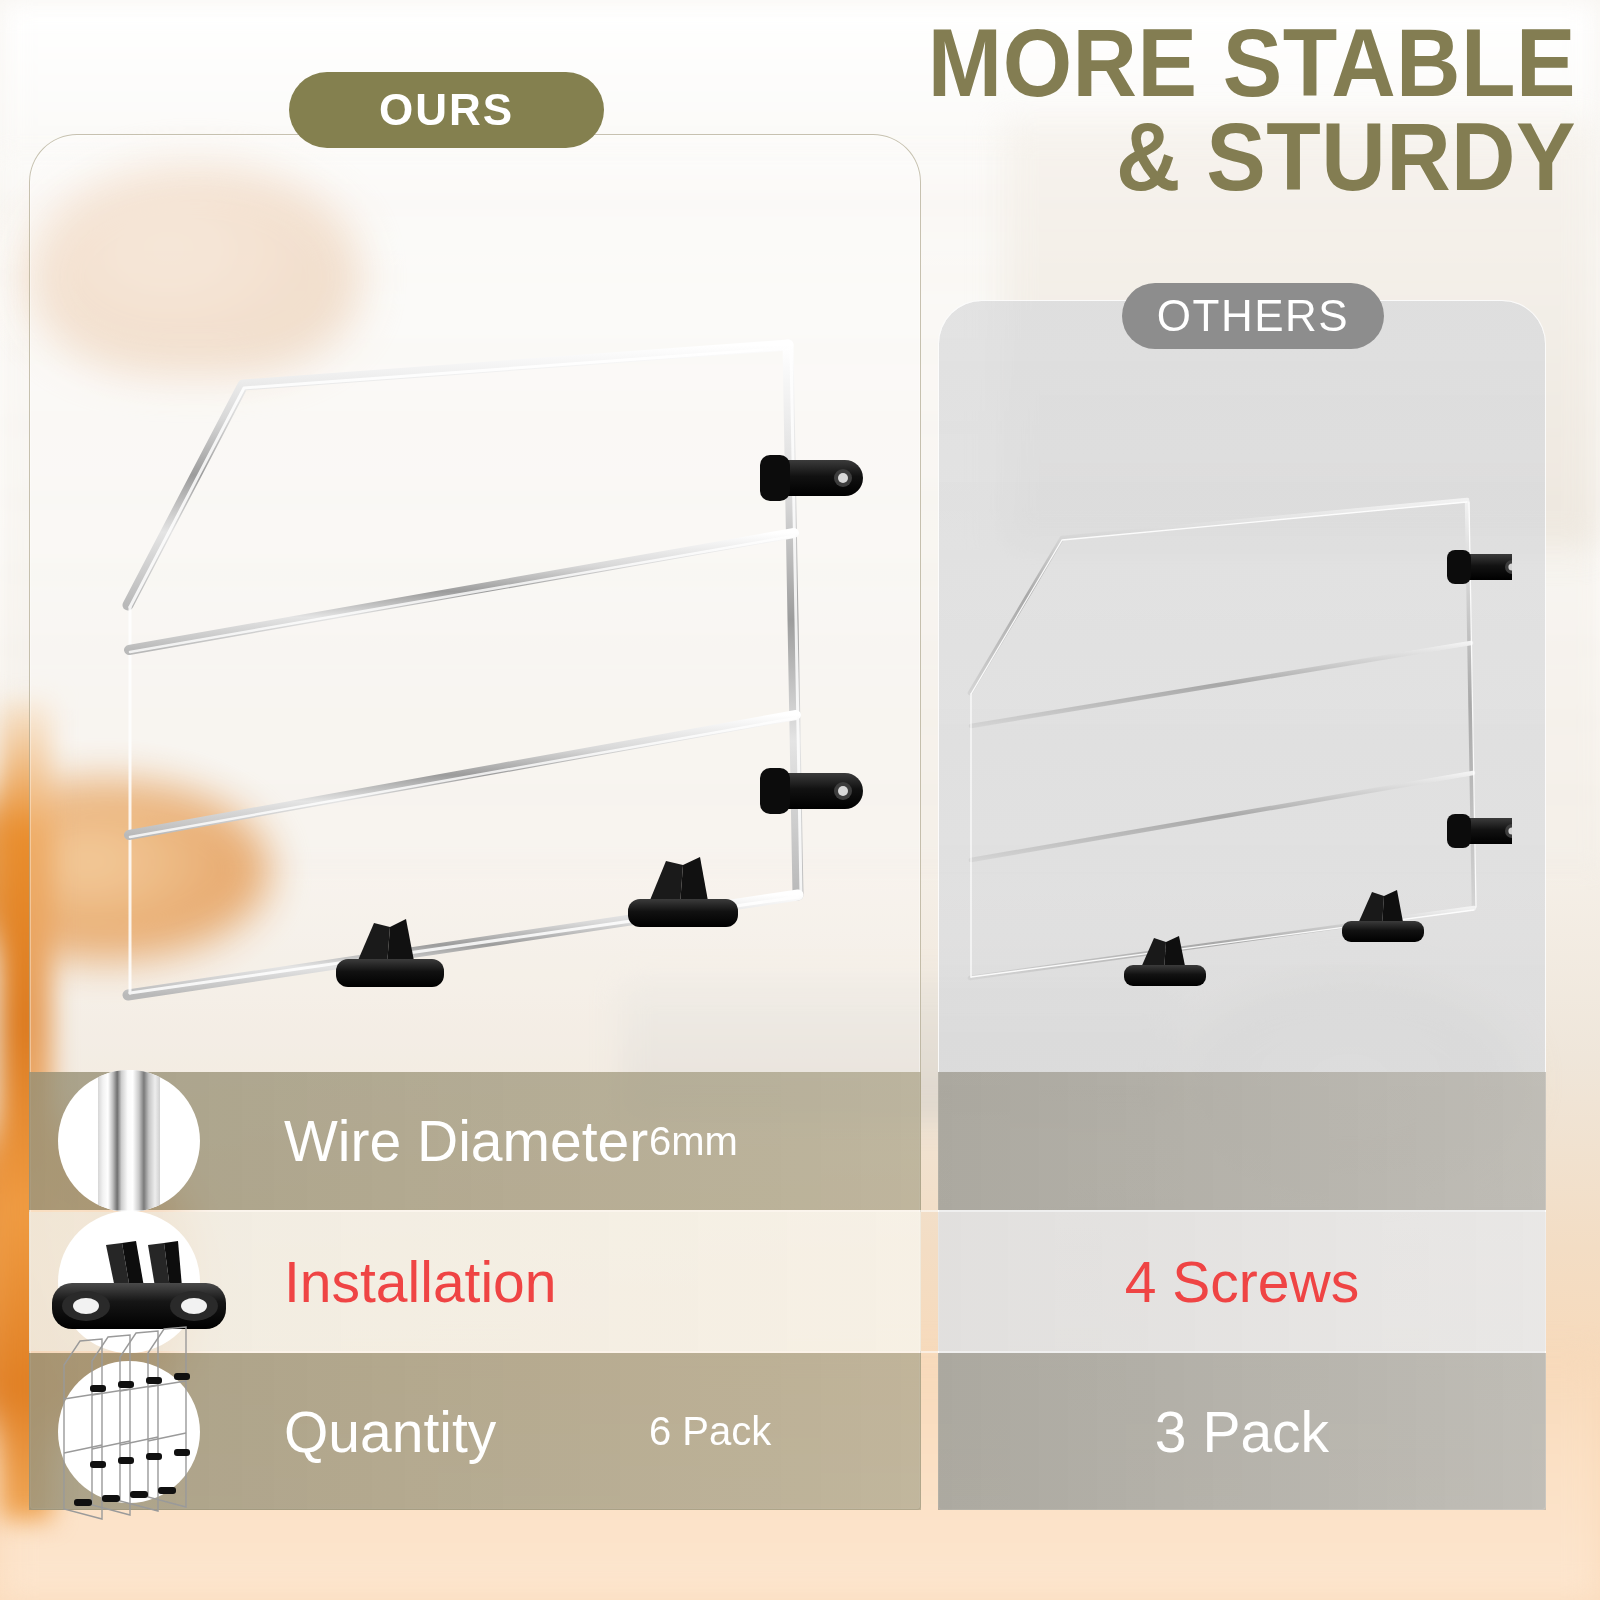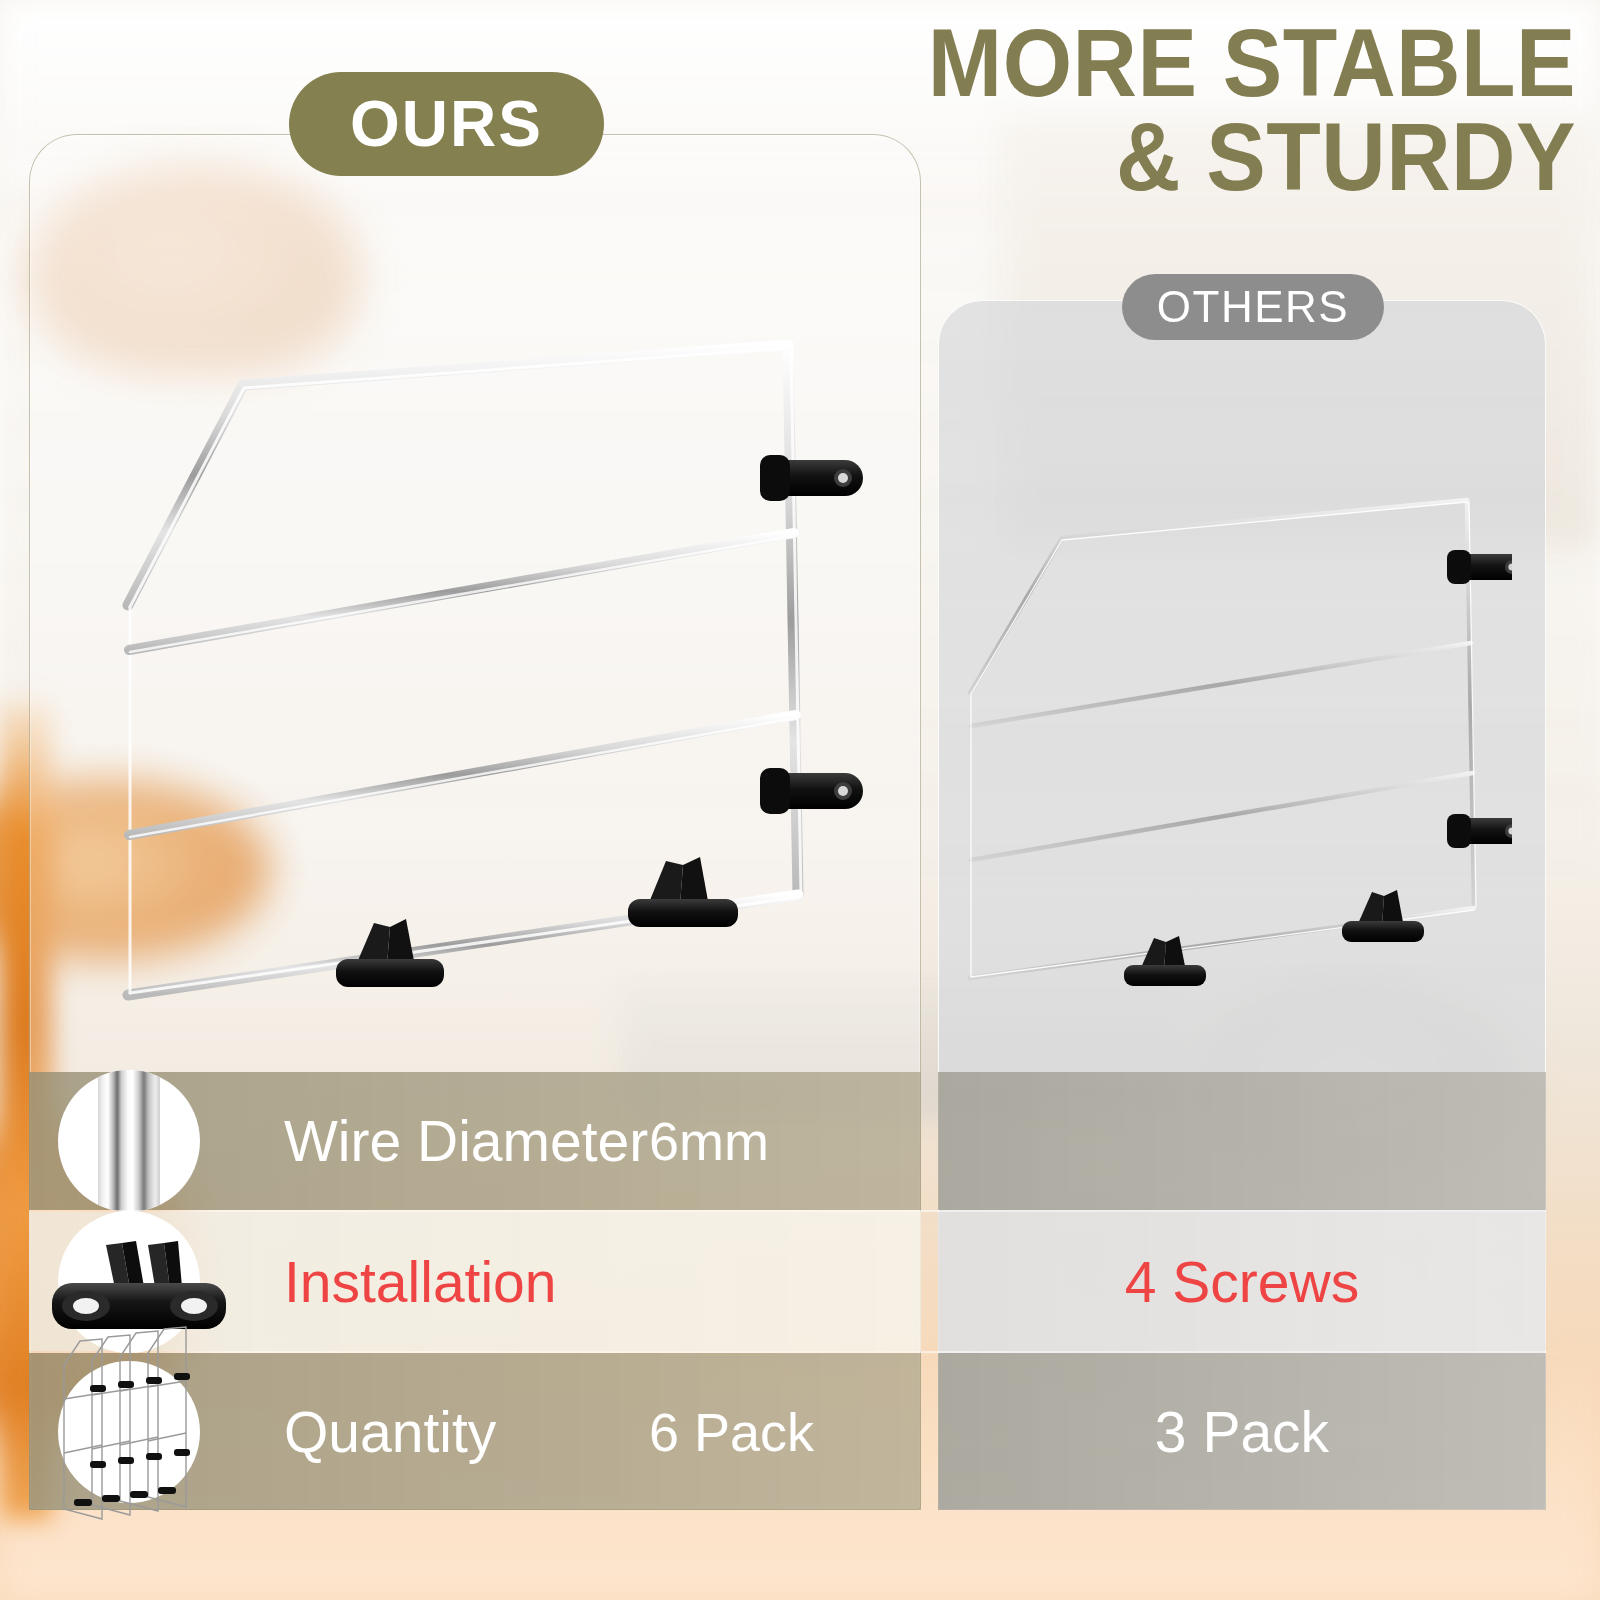--- a/index.html
+++ b/index.html
@@ -99,25 +99,25 @@
   #headline .l { display:block; white-space:nowrap; }
 
   
   .badge {
     position:absolute; z-index:60;
     display:flex; align-items:center; justify-content:center;
     border-radius:999px;
     color:#ffffff;
   }
   #badge-ours {
-    left:289px; top:72px; width:315px; height:104px;
-    font-size:64px; font-weight:bold; letter-spacing:2px;
+    left:289px; top:72px; width:315px; height:76px;
+    font-size:44px; font-weight:bold; letter-spacing:2px;
   }
   #badge-others {
-    left:1122px; top:274px; width:262px; height:66px;
+    left:1122px; top:283px; width:262px; height:66px;
     font-size:44px; font-weight:normal; letter-spacing:1.5px;
   }
 
   
   .panel {
     position:absolute; z-index:20;
     overflow:hidden;
   }
   #panel-ours {
     left:29px; top:134px; width:892px; height:1376px;
@@ -179,21 +179,21 @@
     position:relative;
   }
   .icon-circle.bleed { overflow:visible; }
 
   .label {
     position:absolute; left:255px;
     font-size:57px; font-weight:normal; white-space:nowrap;
   }
   .valL {
     position:absolute; left:620px;
-    font-size:54px; font-weight:normal; white-space:nowrap;
+    font-size:40px; font-weight:normal; white-space:nowrap;
   }
   .txt-white { color:#ffffff; }
   .txt-olive { color:#ef4444; }
   .valR { font-size:57px; font-weight:normal; white-space:nowrap; }
 
   
   .rod {
     width:62px; height:150px;
     background:linear-gradient(90deg,
       #d6d6d6 0%, #f2f2f2 8%, #ffffff 16%, #bdbdbd 24%,

